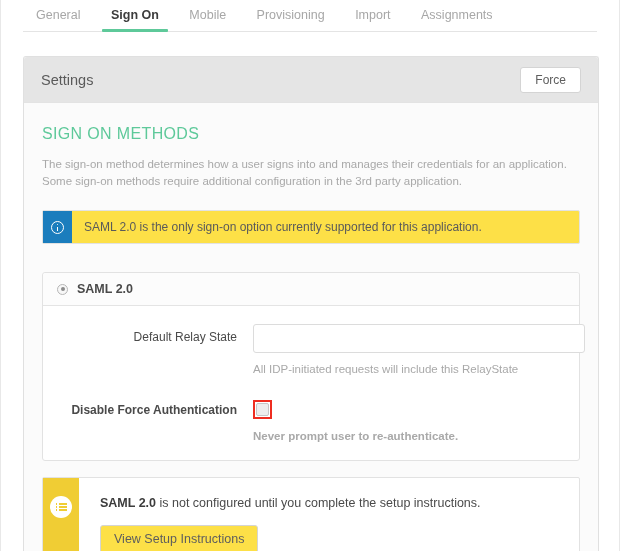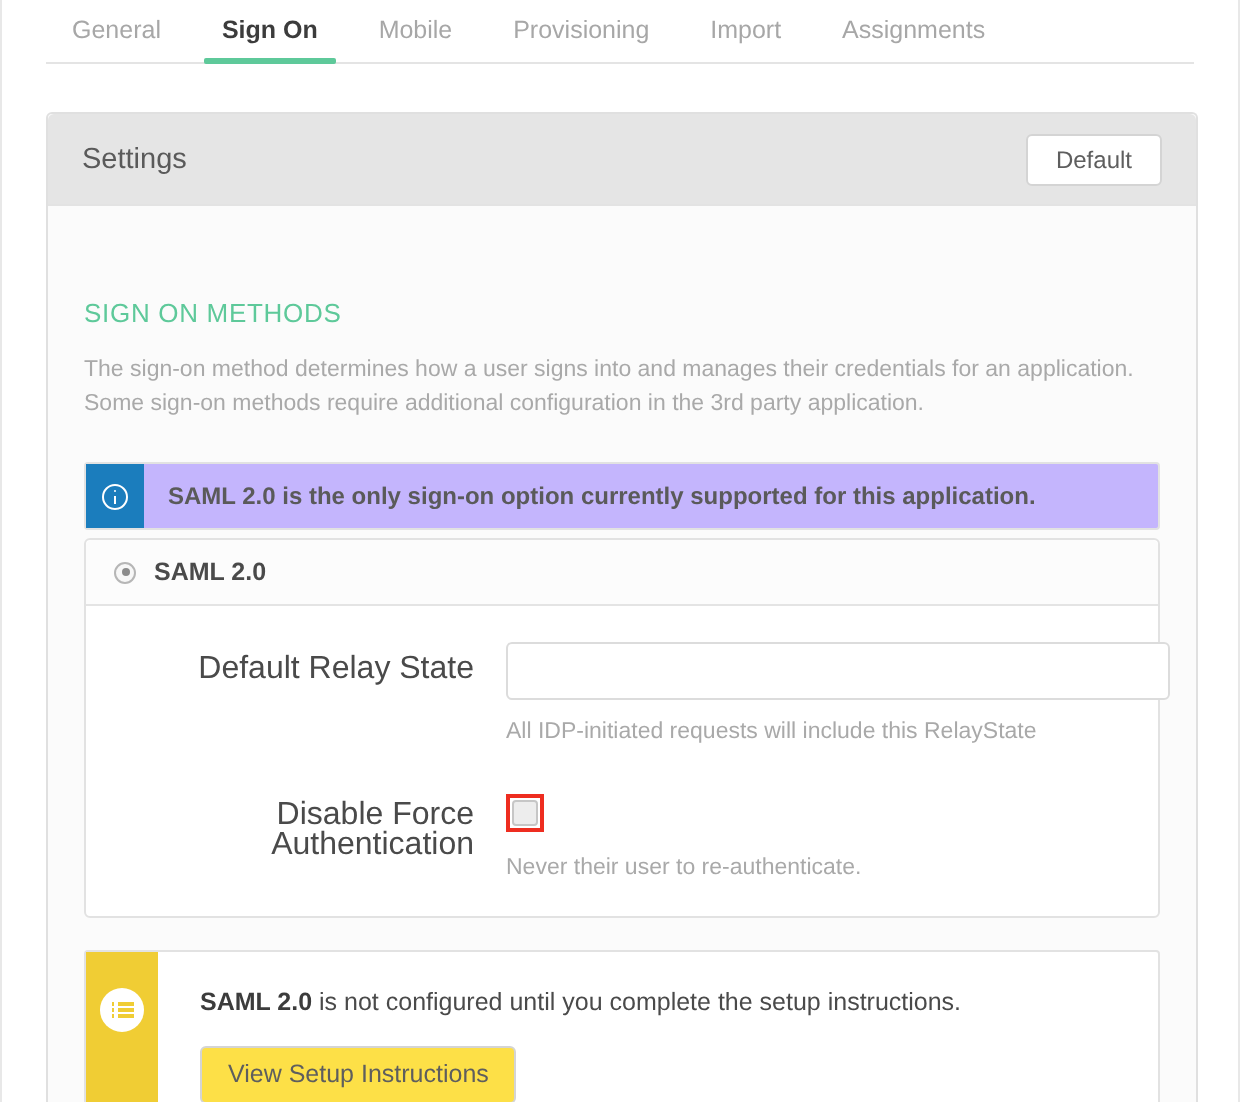--- a/index.html
+++ b/index.html
@@ -98,43 +98,41 @@
     padding: 5px 14px;
     cursor: pointer;
     line-height: 14px;
   }
 
   .settings-body {
     padding: 22px 18px 0 18px;
   }
 
   .section-title {
-    font-size: 13px;
+    font-size: 16px;
     letter-spacing: 0.35px;
     color: #5ec99a;
     margin-bottom: 13px;
-    margin-top: 24px;
   }
   .section-desc {
     font-size: 11.5px;
     line-height: 17px;
     color: #a9a9a9;
     width: 100%;
     margin-bottom: 20px;
   }
 
   
   .info-banner {
     display: flex;
-    background: #c4b5fd;
+    background: #fde047;
     border: 1px solid #e2e2e2;
     border-radius: 2px;
     min-height: 34px;
-    margin-bottom: 4px;
-    font-weight: bold;
+    margin-bottom: 28px;
   }
   .info-banner-icon-cell {
     width: 29px;
     background: #1b7dbd;
     display: flex;
     align-items: center;
     justify-content: center;
     flex: 0 0 29px;
   }
   .info-icon-circle {
@@ -215,21 +213,21 @@
 
   .form-row {
     display: flex;
     align-items: flex-start;
     padding: 4px 14px 0 14px;
   }
   .form-label {
     width: 196px;
     flex: 0 0 196px;
     text-align: right;
-    font-size: 16px;
+    font-size: 12px;
     color: #4a4a4a;
     padding-top: 6px;
     padding-right: 16px;
     line-height: 15px;
   }
   .form-control { flex: 1 1 auto; min-width: 0; }
 
   .text-input {
     display: block;
     width: 332px;
@@ -345,21 +343,21 @@
     <span class="nav-tab">Mobile</span>
     <span class="nav-tab">Provisioning</span>
     <span class="nav-tab">Import</span>
     <span class="nav-tab">Assignments</span>
   </div>
 
   <div class="settings-panel">
 
     <div class="settings-header">
       <span class="settings-title">Settings</span>
-      <button class="cancel-button">Default</button>
+      <button class="cancel-button">Force</button>
     </div>
 
     <div class="settings-body">
 
       <div class="section-title">SIGN ON METHODS</div>
       <div class="section-desc">The sign-on method determines how a user signs into and manages their credentials for an application. Some sign-on methods require additional configuration in the 3rd party application.</div>
 
       <div class="info-banner">
         <div class="info-banner-icon-cell">
           <span class="info-icon-circle"></span>
@@ -377,27 +375,27 @@
         <div class="saml-panel-body">
 
           <div class="form-row">
             <div class="form-label">Default Relay State</div>
             <div class="form-control">
               <input class="text-input" type="text" placeholder="" style="">
               <div class="field-hint">All IDP-initiated requests will include this RelayState</div>
             </div>
           </div>
 
-          <div class="form-row" style="padding-top:20px;">
+          <div class="form-row" style="padding-top:20px;font-weight:bold;">
             <div class="form-label">Disable Force Authentication</div>
             <div class="form-control">
               <span class="checkbox-highlight">
                 <span class="checkbox-box"></span>
               </span>
-              <div class="field-hint">Never their user to re-authenticate.</div>
+              <div class="field-hint">Never prompt user to re-authenticate.</div>
             </div>
           </div>
 
         </div>
       </div>
 
       <div class="warn-panel">
         <div class="warn-icon-cell">
           <span class="warn-icon-circle">
             <span class="warn-icon-lines">

